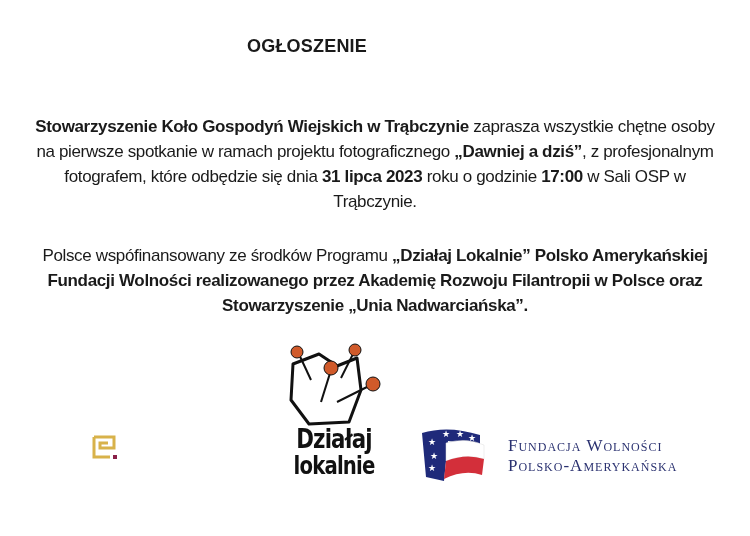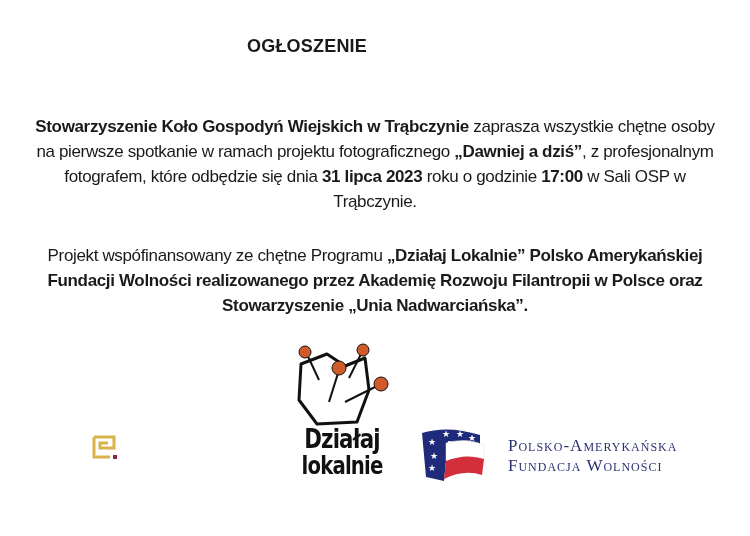--- a/index.html
+++ b/index.html
@@ -9,38 +9,38 @@
            font-weight: bold; font-size: 18px; letter-spacing: 0.2px; }
   .para { position: absolute; left: 30px; width: 690px; text-align: center;
           font-size: 17px; line-height: 25px; letter-spacing: -0.35px; }
   .para b { font-weight: bold; }
   #p1 { top: 114px; }
   #p2 { top: 243px; }
   .logo { position: absolute; }
   #arfp { left: 92px; top: 432px; width: 190px; height: 32px; display: flex; align-items: center; }
   #arfp .mark { width: 26px; height: 26px; margin-right: 8px; }
   #arfp .txt { color: #8a2048; font-weight: bold; font-size: 10.5px; line-height: 12px; letter-spacing: 0.2px; }
-  #dl { left: 287px; top: 342px; width: 110px; height: 145px; }
+  #dl { left: 279px; top: 342px; width: 110px; height: 145px; }
   #dl .word { position: absolute; left: 0; width: 110px; text-align: center; font-weight: bold;
               font-family: "DejaVu Sans", sans-serif; color: #111; letter-spacing: -1px; transform: scaleX(0.82); }
   #dl .w1 { top: 82px; font-size: 26px; }
   #dl .w2 { top: 110px; font-size: 24px; }
   #pafw-flag { left: 418px; top: 423px; width: 72px; height: 62px; }
   #pafw { left: 508px; top: 436px; width: 220px; color: #2a3170;
           font-family: "Liberation Serif", "DejaVu Serif", serif; font-size: 17px; line-height: 20px; letter-spacing: 1px; }
   #pafw .sc { font-variant: small-caps; }
 </style>
 </head>
 <body>
 
 <div class="title">OGŁOSZENIE</div>
 
 <div class="para" id="p1"><b>Stowarzyszenie Koło Gospodyń Wiejskich w Trąbczynie</b><span> zaprasza wszystkie chętne osoby na pierwsze spotkanie w ramach projektu fotograficznego </span><b>„Dawniej a dziś”</b><span>, z profesjonalnym  fotografem, które odbędzie się dnia </span><b>31 lipca 2023</b><span> roku o godzinie </span><b>17:00</b><span> w Sali OSP w Trąbczynie.</span></div>
 
-<div class="para" id="p2"><span>Projekt wspófinansowany ze chętne Programu </span><b>„Działaj Lokalnie”  Polsko Amerykańskiej Fundacji Wolności realizowanego przez Akademię Rozwoju Filantropii  w Polsce oraz Stowarzyszenie „Unia Nadwarciańska”.</b></div>
+<div class="para" id="p2"><span>Polsce wspófinansowany ze środków Programu </span><b>„Działaj Lokalnie”  Polsko Amerykańskiej Fundacji Wolności realizowanego przez Akademię Rozwoju Filantropii  w Polsce oraz Stowarzyszenie „Unia Nadwarciańska”.</b></div>
 
 <div class="logo" id="arfp">
   <svg class="mark" viewBox="0 0 26 26">
     <path d="M2 2 H22 V13 H8 V8 H16" fill="none" stroke="#d8b24a" stroke-width="3"></path>
     <path d="M2 2 V22 H18" fill="none" stroke="#d8b24a" stroke-width="3"></path>
     <rect x="21" y="20" width="4" height="4" fill="#8a2048"></rect>
   </svg>
 </div>
 
 <div class="logo" id="dl">
@@ -69,15 +69,15 @@
     <text x="10" y="22">★</text>
       <text x="24" y="14">★</text>
       <text x="38" y="14">★</text>
       <text x="50" y="18">★</text>
     <text x="12" y="36">★</text>
       <text x="10" y="48">★</text>
   </g>
 </svg>
 
 <div class="logo" id="pafw">
+  <div class="sc">Fundacja Wolności</div>
   <div class="sc">Polsko-Amerykańska</div>
-  <div class="sc">Fundacja Wolności</div>
 </div>
 
 </body></html>

